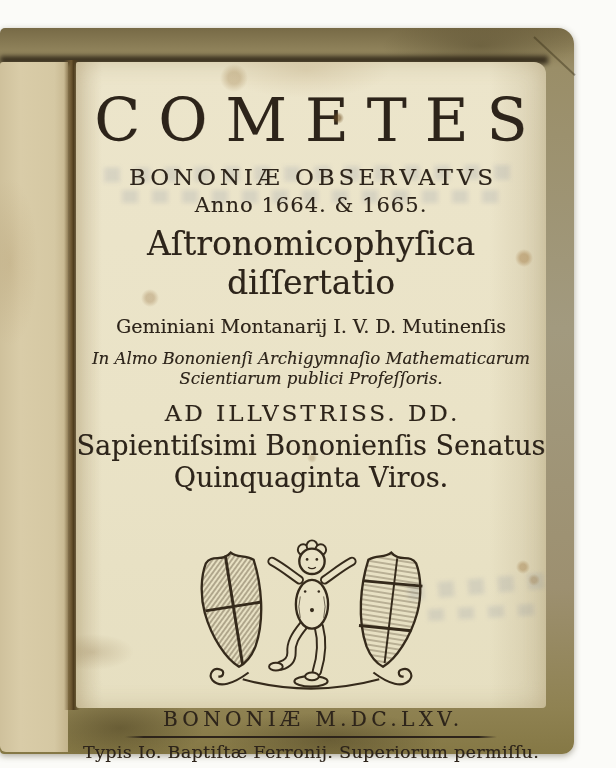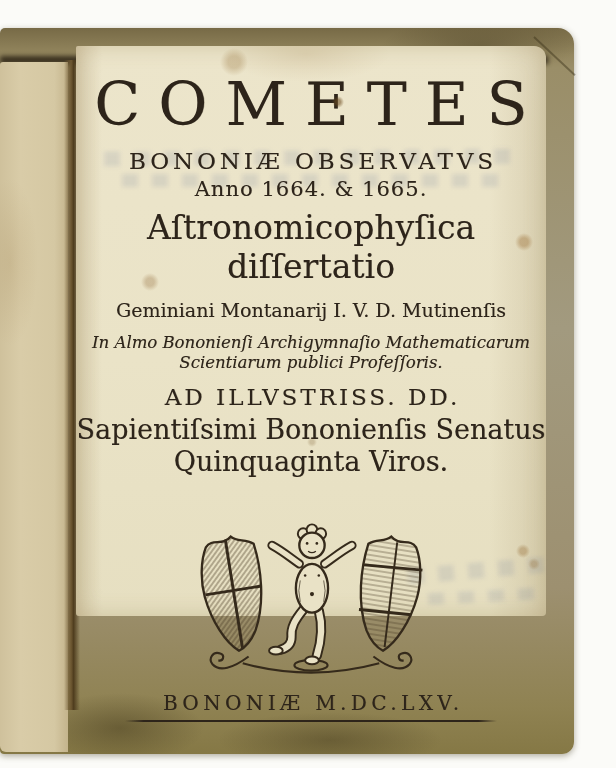--- a/index.html
+++ b/index.html
@@ -34,21 +34,21 @@
     background:
       radial-gradient(ellipse 40px 120px at 10px 200px, rgba(150,120,70,.18), transparent 70%),
       linear-gradient(90deg,#cfc19c 0,#d9cca8 30%,#d5c8a3 80%,#c4b48c 100%);
     border-radius:3px 0 0 6px;
   }
   .gutter{
     position:absolute;left:64px;top:60px;width:16px;height:650px;
     background:linear-gradient(90deg,rgba(90,70,40,0) 0,#6d5731 45%,#4f3d1e 60%,rgba(90,70,40,0) 100%);
   }
   .title-page{
-    position:absolute;left:76px;top:46px;width:470px;height:570px;
+    position:absolute;left:76px;top:62px;width:470px;height:646px;
     background:
       linear-gradient(90deg,rgba(150,125,80,.22) 0,rgba(150,125,80,0) 26px),
       linear-gradient(90deg,rgba(0,0,0,0) 88%,rgba(140,120,75,.20) 100%),
       linear-gradient(180deg,#ece5cb 0,#eae3c7 55%,#e6dfc1 100%);
     border-radius:2px 12px 4px 3px;
     box-shadow:inset 0 0 22px rgba(140,115,65,.28);
   }
   .stains{
     position:absolute;inset:0;pointer-events:none;z-index:2;
     background-image:
@@ -167,15 +167,16 @@
           <path d="M117 32 Q121 35 125 32" stroke="#352a1b" stroke-width="1.3" fill="none"></path>
           <circle cx="121" cy="76" r="2.1" fill="#352a1b"></circle>
           <circle cx="114" cy="57" r="1.3" fill="#352a1b"></circle>
           <circle cx="128" cy="57" r="1.3" fill="#352a1b"></circle>
           <path d="M109 62 Q106 72 109 84 M133 62 Q136 72 133 84" stroke="#352a1b" stroke-width="1" fill="none" opacity=".7"></path>
         </g>
       </svg>
 
       <div class="line t-impr">BONONIÆ M.DC.LXV.</div>
       <div class="rule"></div>
+      <div class="line t-typis">Typis Io. Baptiſtæ Ferronij. Superiorum permiſſu.</div>
     </div>
   </div>
 </div>
 
 </body></html>

